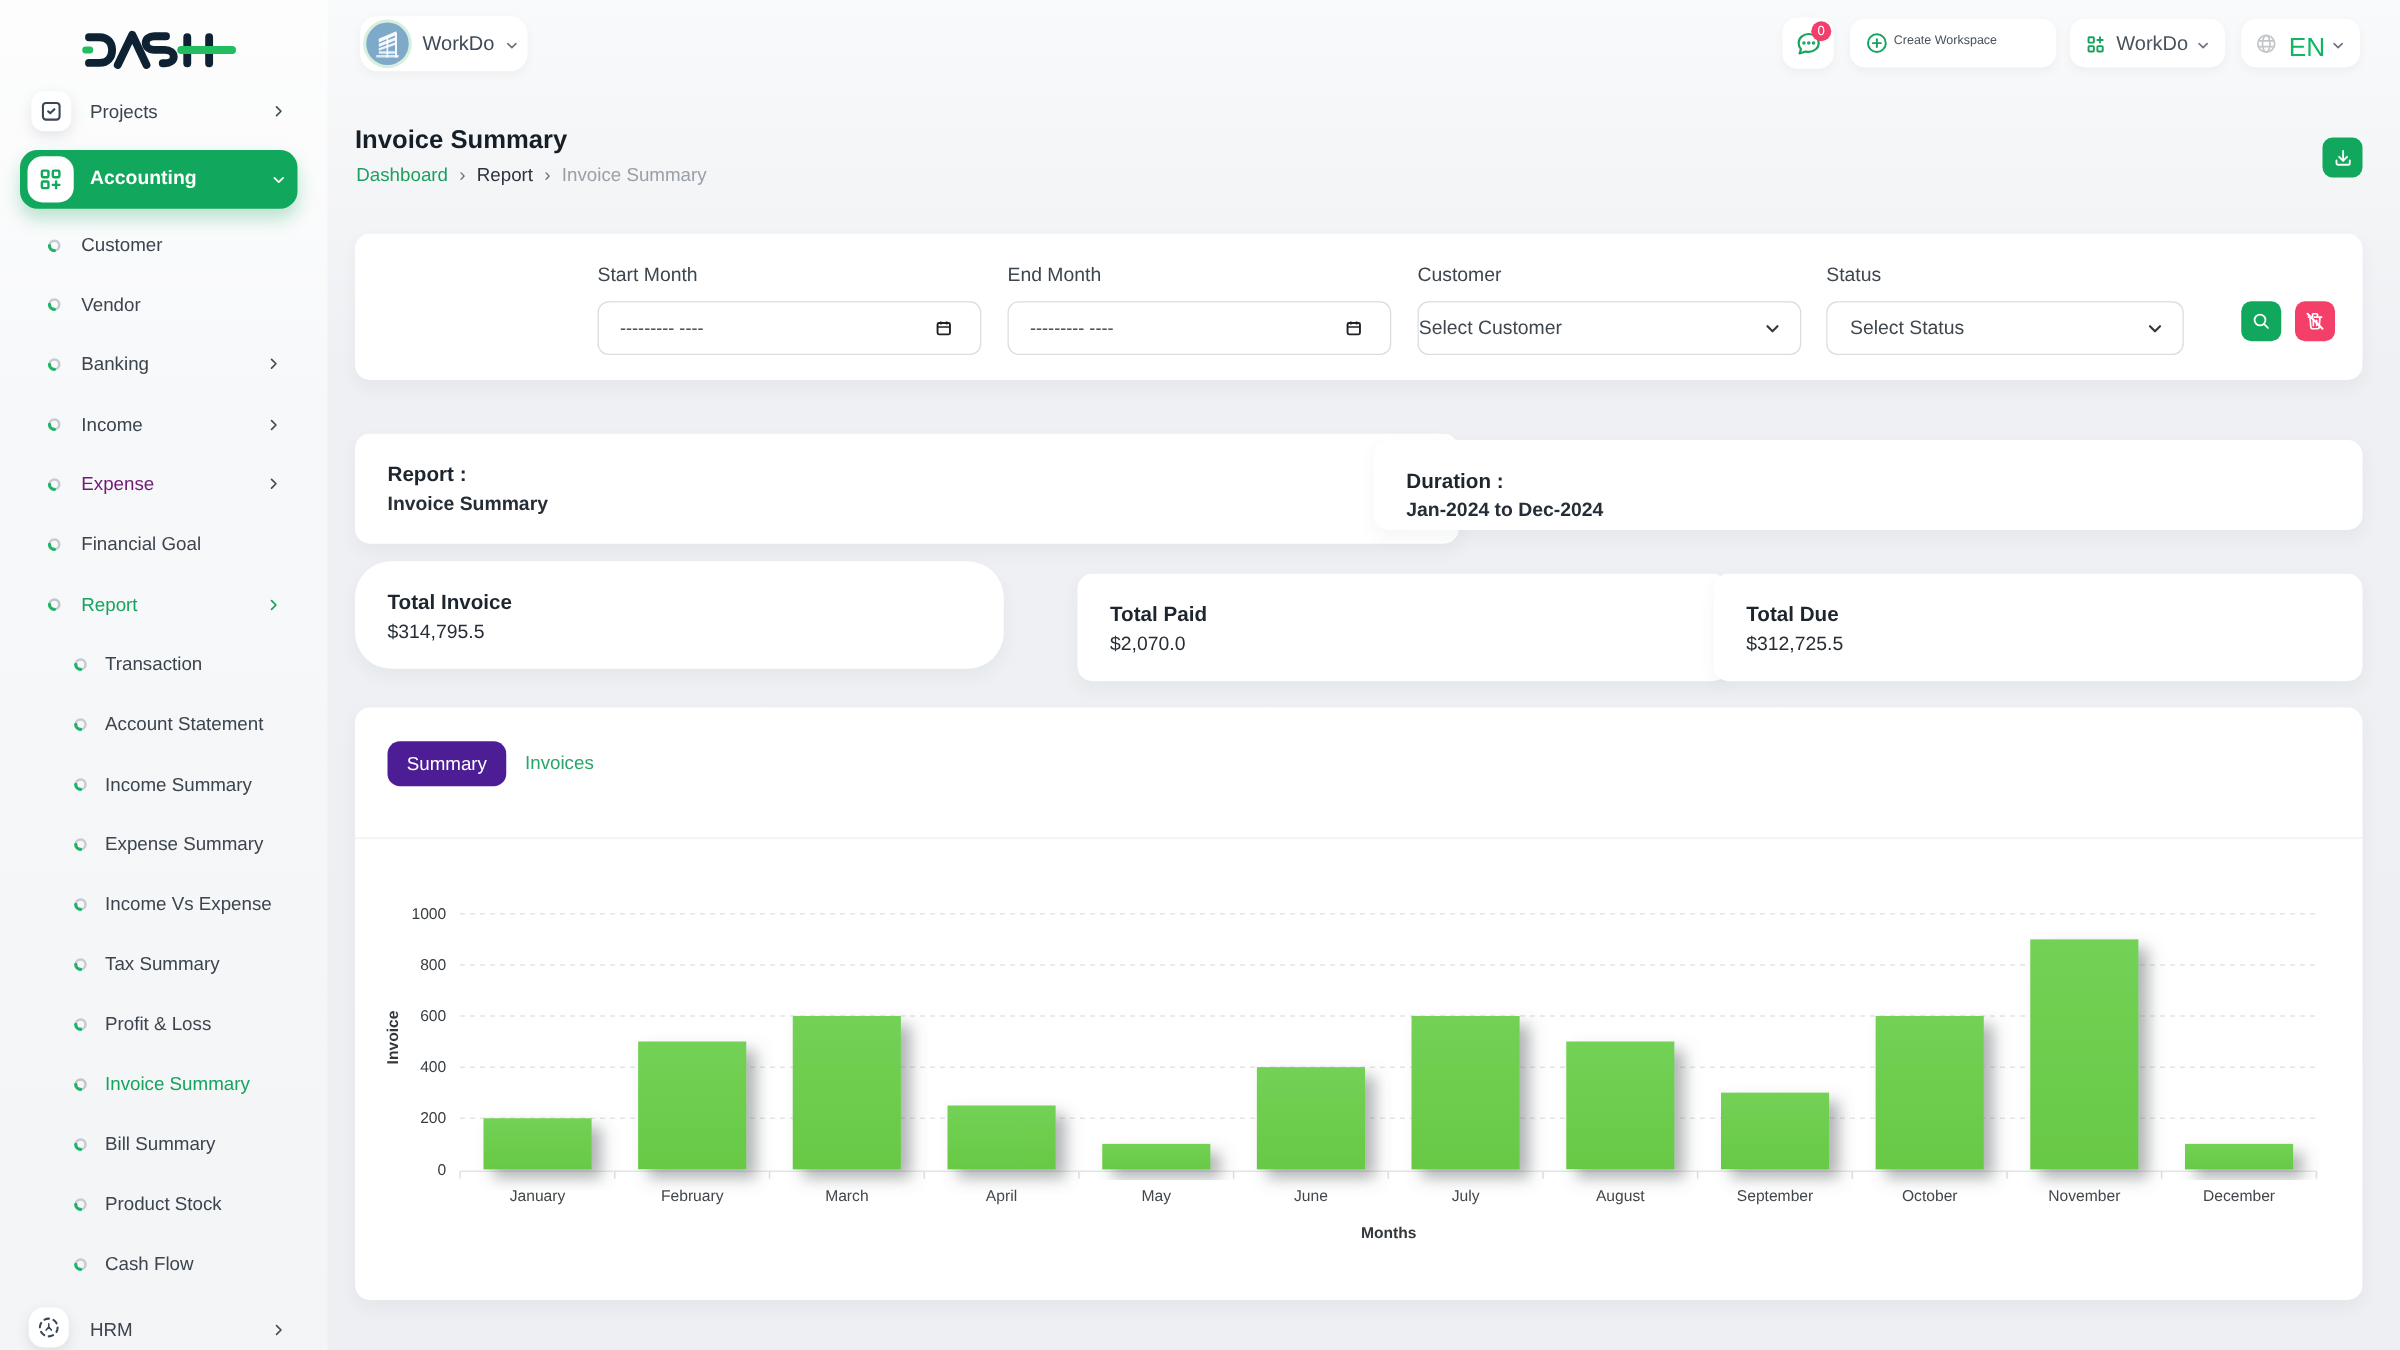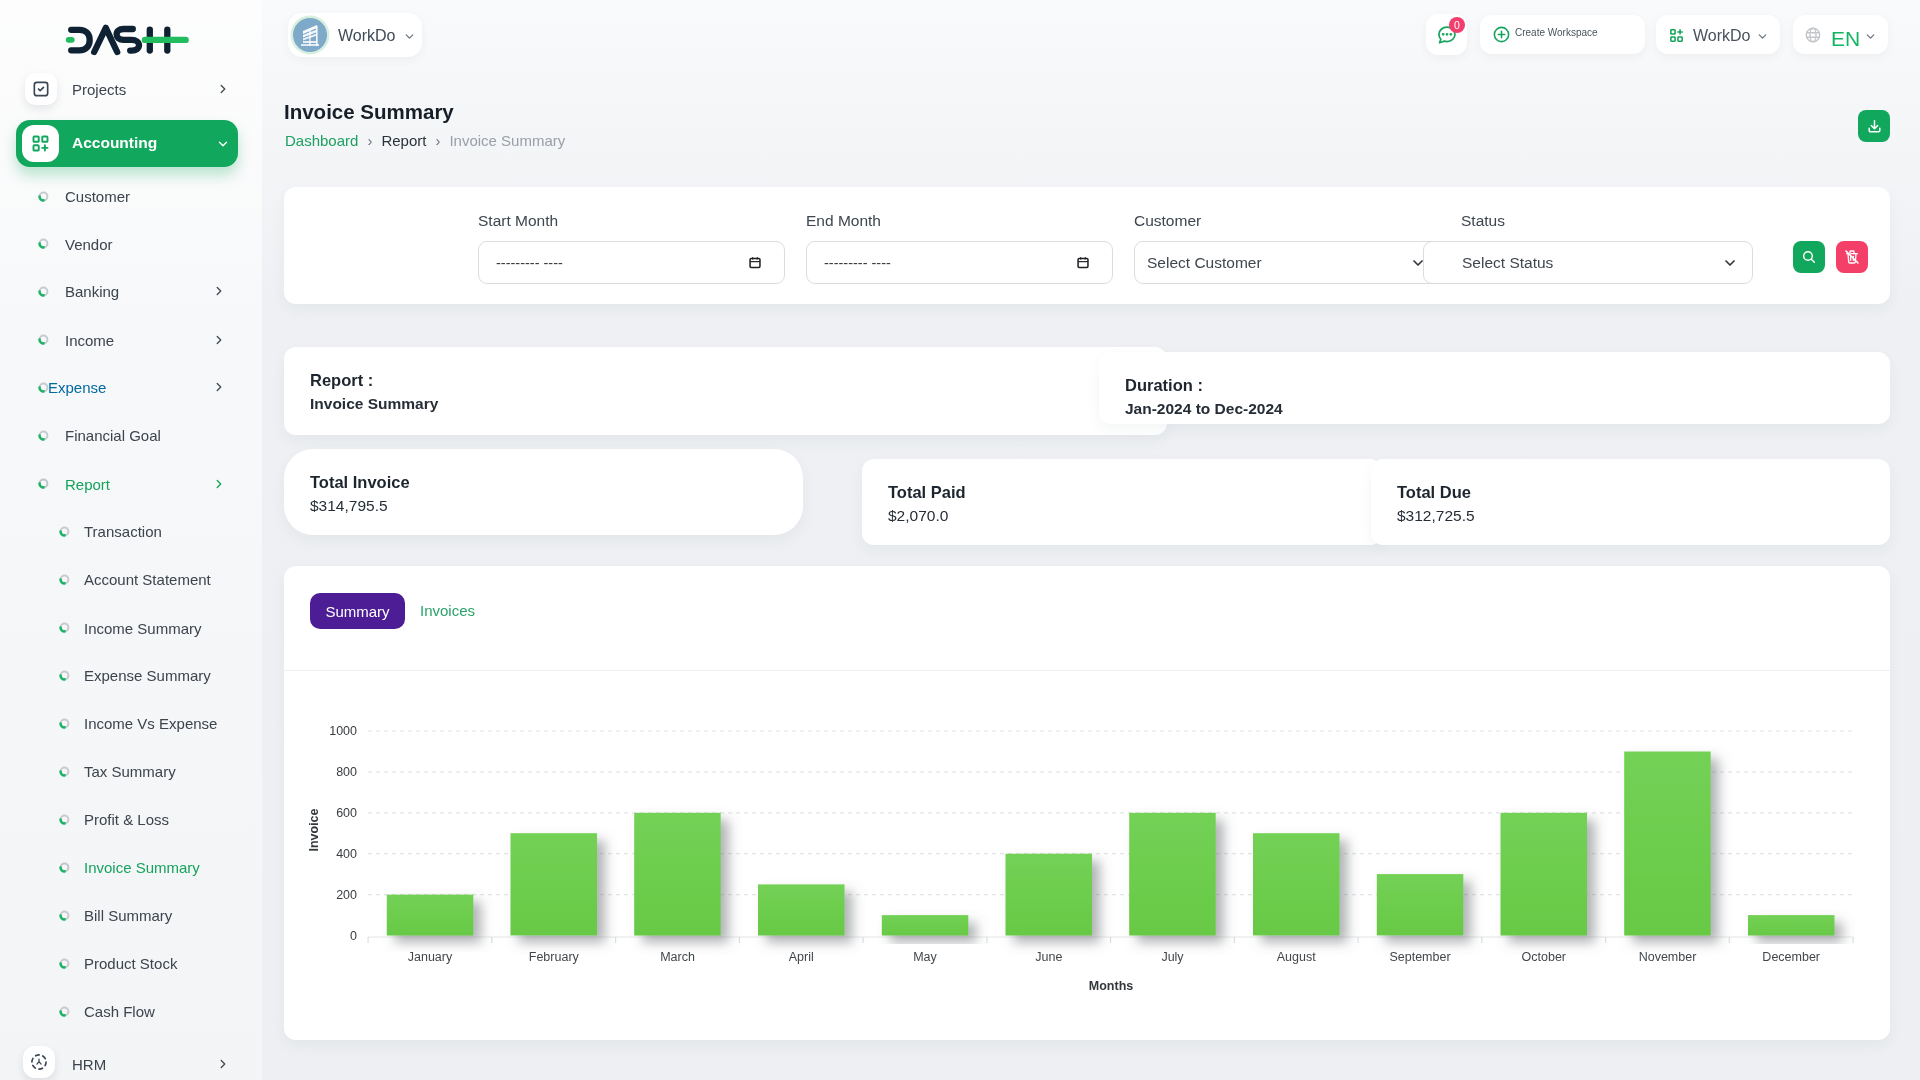--- a/index.html
+++ b/index.html
@@ -100,21 +100,21 @@
     <path d="M5.5 9.4 A3.9 3.9 0 0 1 1.6 5.5" fill="none" stroke="#1db467" stroke-width="2.6" stroke-linecap="round"></path>
   </svg>
 <div class="mtext" style="left:65px;top:331.5px;color:#3c444d;">Income</div>
 <svg class="chev" style="left:212px;top:332.5px;" width="14" height="14" viewBox="0 0 24 24" fill="none" stroke="#454d56" stroke-width="2.4" stroke-linecap="round" stroke-linejoin="round">
     <path d="M9 6l6 6-6 6"></path>
   </svg>
 <svg class="abs" style="left:37.5px;top:381.5px;" width="11" height="11" viewBox="0 0 11 11">
     <circle cx="5.5" cy="5.5" r="3.9" fill="none" stroke="#c7cbd0" stroke-width="2"></circle>
     <path d="M5.5 9.4 A3.9 3.9 0 0 1 1.6 5.5" fill="none" stroke="#1db467" stroke-width="2.6" stroke-linecap="round"></path>
   </svg>
-<div class="mtext" style="left:48px;top:379px;color:#0369a1;">Expense</div>
+<div class="mtext" style="left:65px;top:379px;color:#701a75;">Expense</div>
 <svg class="chev" style="left:212px;top:380px;" width="14" height="14" viewBox="0 0 24 24" fill="none" stroke="#454d56" stroke-width="2.4" stroke-linecap="round" stroke-linejoin="round">
     <path d="M9 6l6 6-6 6"></path>
   </svg>
 <svg class="abs" style="left:37.5px;top:429.5px;" width="11" height="11" viewBox="0 0 11 11">
     <circle cx="5.5" cy="5.5" r="3.9" fill="none" stroke="#c7cbd0" stroke-width="2"></circle>
     <path d="M5.5 9.4 A3.9 3.9 0 0 1 1.6 5.5" fill="none" stroke="#1db467" stroke-width="2.6" stroke-linecap="round"></path>
   </svg>
 <div class="mtext" style="left:65px;top:427px;color:#3c444d;">Financial Goal</div>
 <svg class="abs" style="left:37.5px;top:478.0px;" width="11" height="11" viewBox="0 0 11 11">
     <circle cx="5.5" cy="5.5" r="3.9" fill="none" stroke="#c0c5c9" stroke-width="2"></circle>
@@ -276,26 +276,26 @@
 </div>
 <div class="finput" style="left:806px;width:307px;">
   <span style="margin-left:17px;color:#3a3f44;font-size:14.5px;letter-spacing:0;">--------- ----</span>
   <svg style="position:absolute;right:22px;" width="14" height="15" viewBox="0 0 24 24" fill="none" stroke="#202124" stroke-width="2.6">
       <rect x="3.5" y="5" width="17" height="15.5" rx="2"></rect>
       <path d="M3.5 10.5h17" stroke-width="2"></path>
       <path d="M8 3v4M16 3v4" stroke-width="2.4"></path>
     </svg>
 </div>
 <div class="finput" style="left:1134px;width:307px;">
-  <span style="margin-left:12px;">Select Customer</span>
+  <span style="margin-left:0;">Select Customer</span>
   <svg style="position:absolute;right:14px;" width="16" height="16" viewBox="0 0 24 24" fill="none" stroke="#34383c" stroke-width="2.6" stroke-linecap="round" stroke-linejoin="round">
       <path d="M6 9l6 6 6-6"></path>
     </svg>
 </div>
-<div class="finput" style="left:1423px;width:330px;padding-left:20px;">
+<div class="finput" style="left:1461px;width:286px;">
   <span style="margin-left:18px;">Select Status</span>
   <svg style="position:absolute;right:14px;" width="16" height="16" viewBox="0 0 24 24" fill="none" stroke="#34383c" stroke-width="2.6" stroke-linecap="round" stroke-linejoin="round">
       <path d="M6 9l6 6 6-6"></path>
     </svg>
 </div>
 <div class="sqbtn" style="left:1793px;background:#11a75c;">
   <svg width="16" height="16" viewBox="0 0 24 24" fill="none" stroke="#fff" stroke-width="2.2" stroke-linecap="round">
       <circle cx="10.5" cy="10.5" r="6.5"></circle>
       <path d="M15.5 15.5L20 20"></path>
     </svg>

